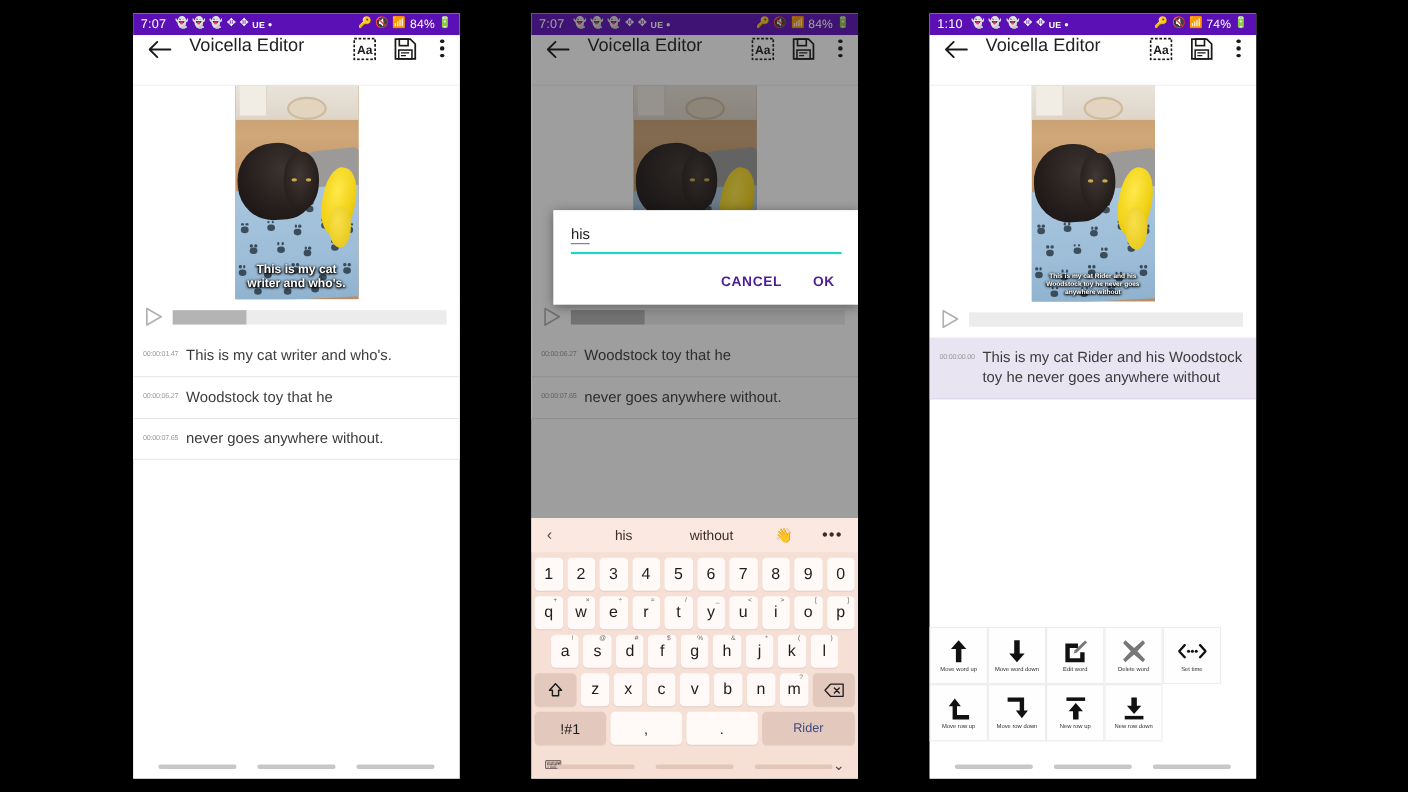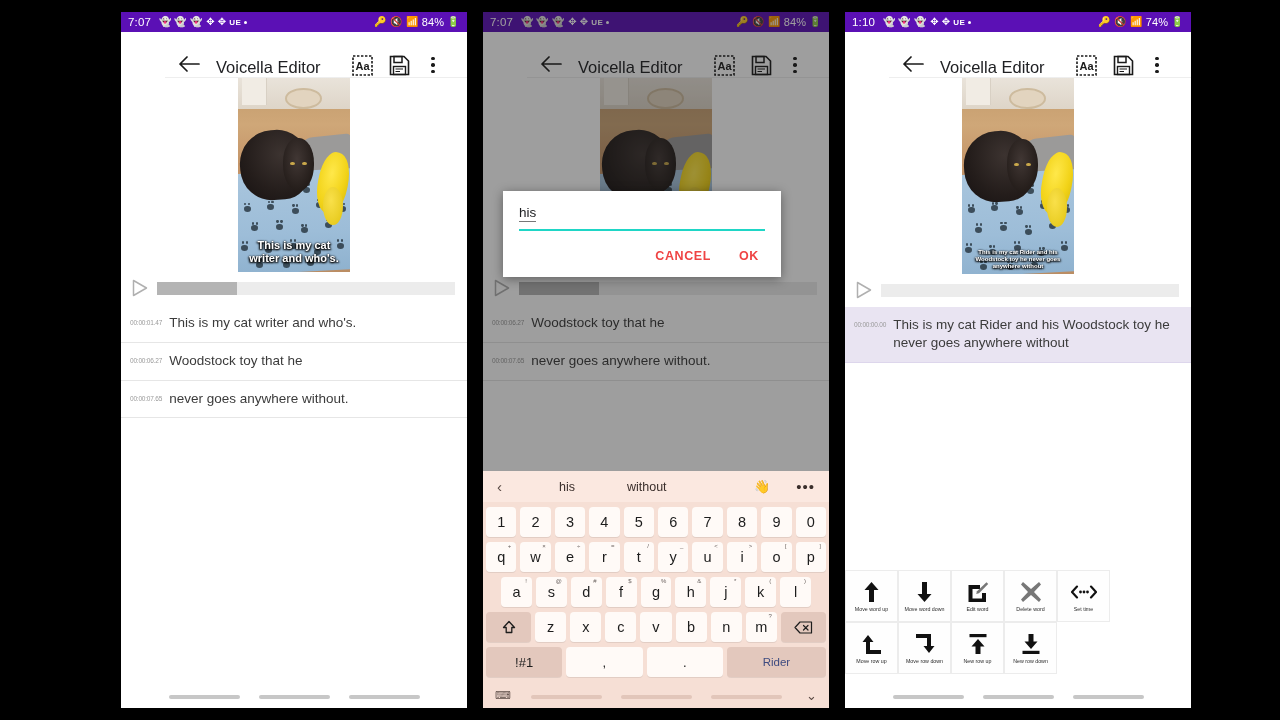--- a/index.html
+++ b/index.html
@@ -5,21 +5,21 @@
   * { box-sizing: border-box; margin: 0; padding: 0; }
   html, body {
     width: 1280px; height: 720px;
     background: #000;
     font-family: "Liberation Sans", sans-serif;
     overflow: hidden;
   }
   .stage { position: relative; width: 1280px; height: 720px; background: #000; }
 
   .phone {
-    position: absolute; top: 12px; width: 346px; height: 696px;
+    position: absolute; top: 12px; width: 297px; height: 696px;
     background: #ffffff; overflow: hidden;
   }
   .phone.p1 { left: 121px; }
   .phone.p2 { left: 483px; }
   .phone.p3 { left: 845px; }
 
   
   .statusbar {
     height: 20px; background: #5b10b5; color: #fff;
     display: flex; align-items: center; padding: 0 7px;
@@ -28,22 +28,22 @@
   .sb-time { font-size: 11.5px; margin-right: 5px; }
   .sb-left { display: flex; align-items: center; gap: 3px; flex: 1; }
   .sb-right { display: flex; align-items: center; gap: 3px; }
   .sb-ic { font-size: 10px; line-height: 1; display: inline-block; }
   .sb-ue { font-size: 8px; font-weight: bold; letter-spacing: .3px; }
   .sb-dot { width: 3px; height: 3px; border-radius: 50%; background: #fff; display:inline-block; }
   .sb-batt { font-size: 11px; }
 
   
   .appbar {
-    height: 46px; background: #fff; display: flex; align-items: flex-end;
-    padding: 0 25px 0 11px; border-bottom: 1px solid #eee; margin-left: 44px;
+    height: 46px; background: #fff; display: flex; align-items: flex-start;
+    padding: 0 7px 0 11px; border-bottom: 1px solid #eee;
   }
   .appbar .back { width: 26px; height: 26px; display:flex; align-items:center; justify-content:center; }
   .appbar .title {
     flex: 1; font-size: 16.5px; color: #202124; margin-left: 14px; font-weight: 400;
   }
   .appbar .acts { display: flex; align-items: center; gap: 13px; }
   .ic-btn { width: 24px; height: 24px; display:flex; align-items:center; justify-content:center; }
   .kebab { width: 18px; display:flex; flex-direction:column; align-items:center; gap:3px; padding: 0 4px;}
   .kebab i { width: 3.5px; height: 3.5px; border-radius: 50%; background: #1a1a1a; display:block; }
 
@@ -116,21 +116,21 @@
     position:absolute; left:20px; top:179px; width:278px;
     background:#fff; box-shadow:0 2px 10px rgba(0,0,0,.4);
   }
   .dlg-field { padding: 14px 16px 0 16px; }
   .dlg-input {
     font-size:13.5px; color:#202124; padding-bottom:7px;
     border-bottom:2px solid #1fd6c6; position:relative;
   }
   .dlg-val { border-bottom:1px solid #777; display:inline-block; padding-bottom:1px; }
   .dlg-acts { display:flex; justify-content:flex-end; gap:28px; padding: 18px 22px 14px 0; }
-  .dlg-btn { font-size:12.5px; color:#ef4444; font-weight:600; letter-spacing:.6px; }
+  .dlg-btn { font-size:12.5px; color:#4c1d95; font-weight:600; letter-spacing:.6px; }
 
   
   .kb { position:absolute; left:0; right:0; bottom:0; background:#f6dfd5; }
   .kb-sugg { height:31px; display:flex; align-items:center; background:#fbe8e0;
              padding: 0 14px; }
   .kb-sugg .chev { font-size:15px; color:#5a4a45; width:26px; }
   .kb-sugg .s { flex:0 0 auto; font-size:12.5px; color:#3a2e2b; }
   .kb-sugg .s1 { margin-left: 36px; }
   .kb-sugg .s2 { margin-left: 52px; }
   .kb-sugg .sp { flex:1; }

